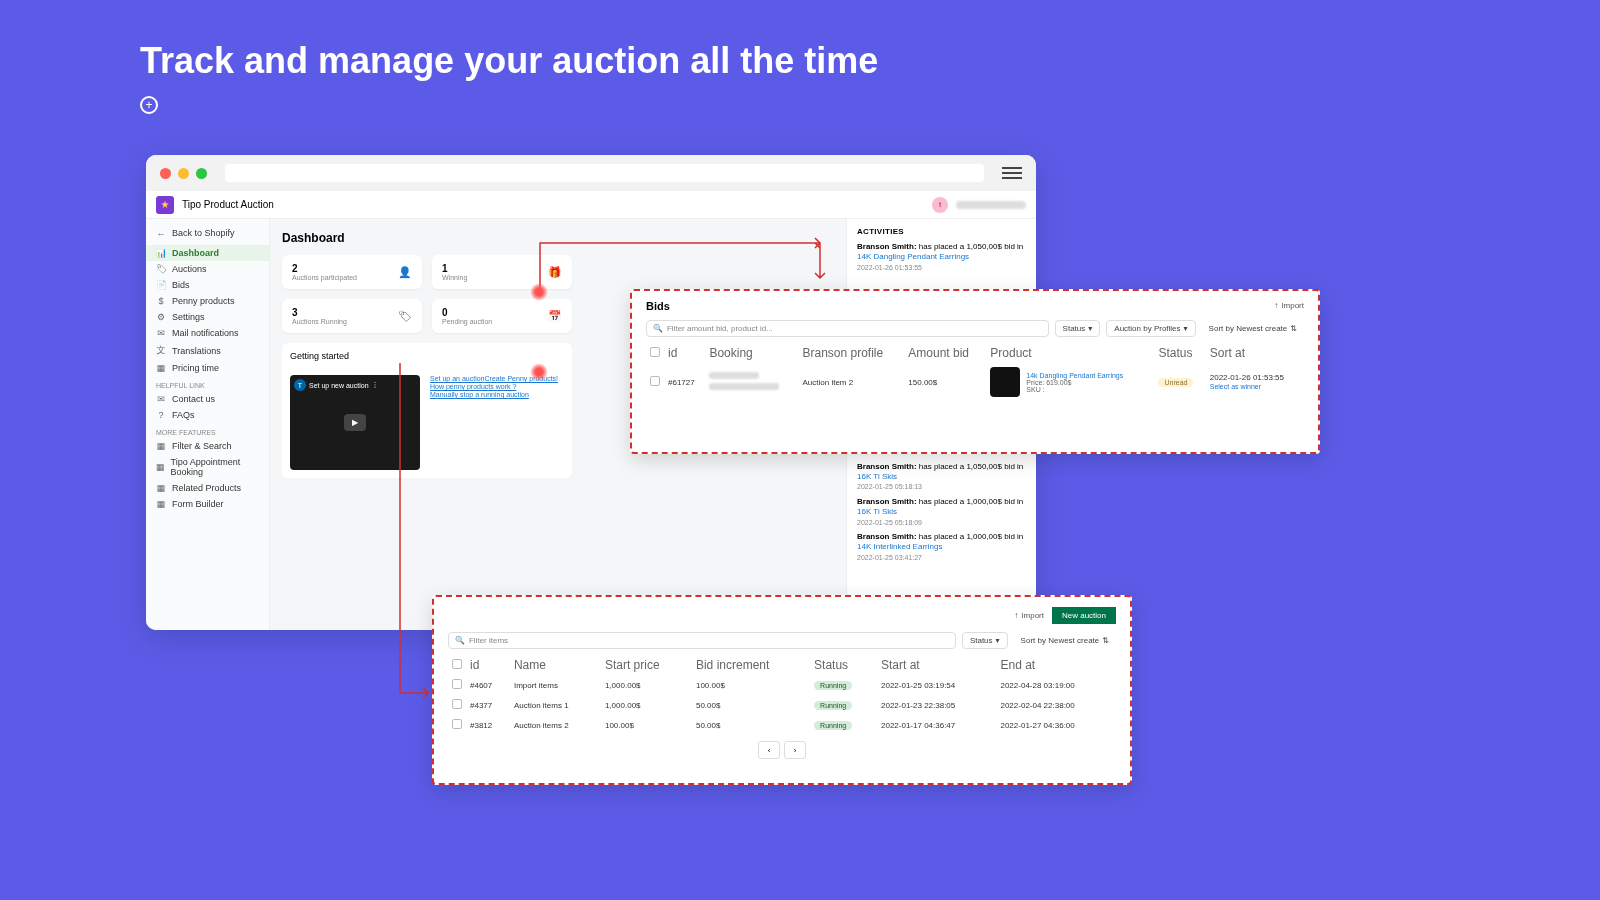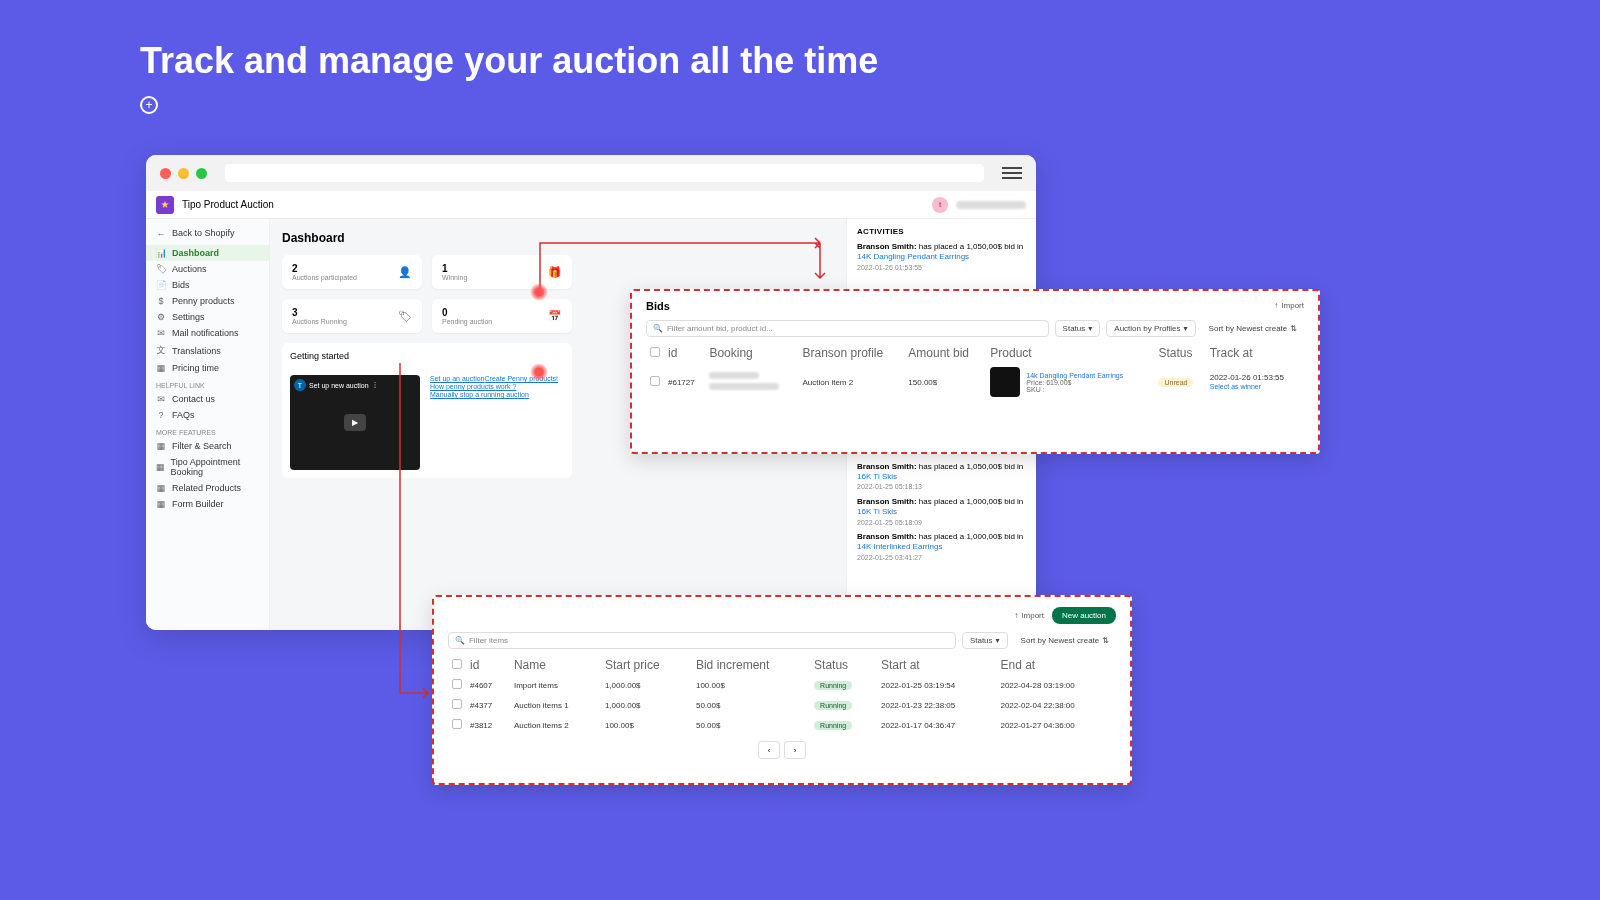--- a/index.html
+++ b/index.html
@@ -61,21 +61,21 @@
 .tbl td{padding:4px;color:#333;vertical-align:middle}
 .prodimg{width:30px;height:30px;background:#111;border-radius:4px;display:inline-block;vertical-align:middle}
 .prodtxt{display:inline-block;vertical-align:middle;margin-left:6px;font-size:7px}
 .prodtxt .n{color:#1976d2}
 .prodtxt .p{color:#666}
 .badge{background:#fff3cd;color:#8a6d3b;padding:1px 6px;border-radius:8px;font-size:7px}
 .badge.run{background:#d4edda;color:#155724}
 .win{color:#1976d2;font-size:7px;cursor:pointer}
 .callout2{left:432px;top:595px;width:700px;height:190px;padding:10px 14px}
 .c2top{display:flex;justify-content:flex-end;gap:8px;margin-bottom:8px}
-.btn-primary{background:#00754a;color:#fff;border:none;border-radius:8px;padding:4px 10px;font-size:8px;cursor:pointer}
+.btn-primary{background:#00754a;color:#fff;border:none;border-radius:0;padding:4px 10px;font-size:8px;cursor:pointer}
 .pager{display:flex;justify-content:center;gap:4px;margin-top:6px}
 .pager button{border:1px solid #ddd;background:#fff;width:22px;height:18px;border-radius:3px;font-size:8px;cursor:pointer}
 .pulse{position:absolute;width:18px;height:18px;background:radial-gradient(circle,#ff5252 30%,rgba(255,82,82,.3) 60%,transparent 70%);border-radius:50%}
 .cb{width:10px;height:10px;border:1px solid #bbb;border-radius:2px;display:inline-block}
 svg.arrow{position:absolute;overflow:visible}
 .blurtxt{filter:blur(1px);background:#ddd;height:7px;border-radius:3px;display:inline-block}
 </style>
 </head>
 <body>
 
@@ -267,21 +267,21 @@
   <table class="tbl">
     <tbody>
         <tr>
       <th style="width:18px"><span class="cb"></span></th>
       <th>id</th>
           <th>Booking</th>
           <th>Branson profile</th>
           <th>Amount bid</th>
           <th>Product</th>
           <th>Status</th>
-          <th>Track at</th>
+          <th>Sort at</th>
     </tr>
     <tr>
       <td><span class="cb"></span></td>
       <td>#61727</td>
       <td><span class="blurtxt" style="width:50px"></span><br><span class="blurtxt" style="width:70px;margin-top:2px"></span></td>
       <td>Auction item 2</td>
       <td>150.00$</td>
       <td><span class="prodimg"></span><span class="prodtxt"><span class="n">14k Dangling Pendant Earrings</span><br><span class="p">Price: 619.00$</span><br><span class="p">SKU :</span></span></td>
       <td><span class="badge">Unread</span></td>
       <td><span>2022-01-26 01:53:55</span><br><span class="win">Select as winner</span></td>

